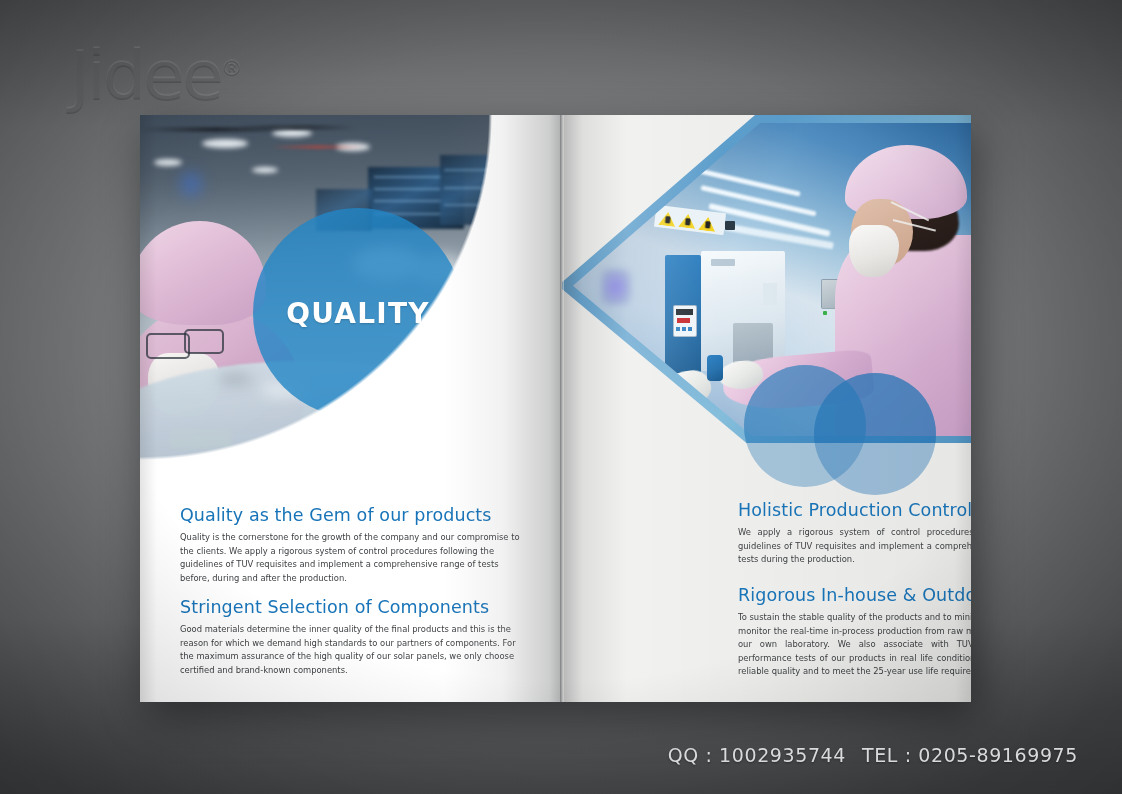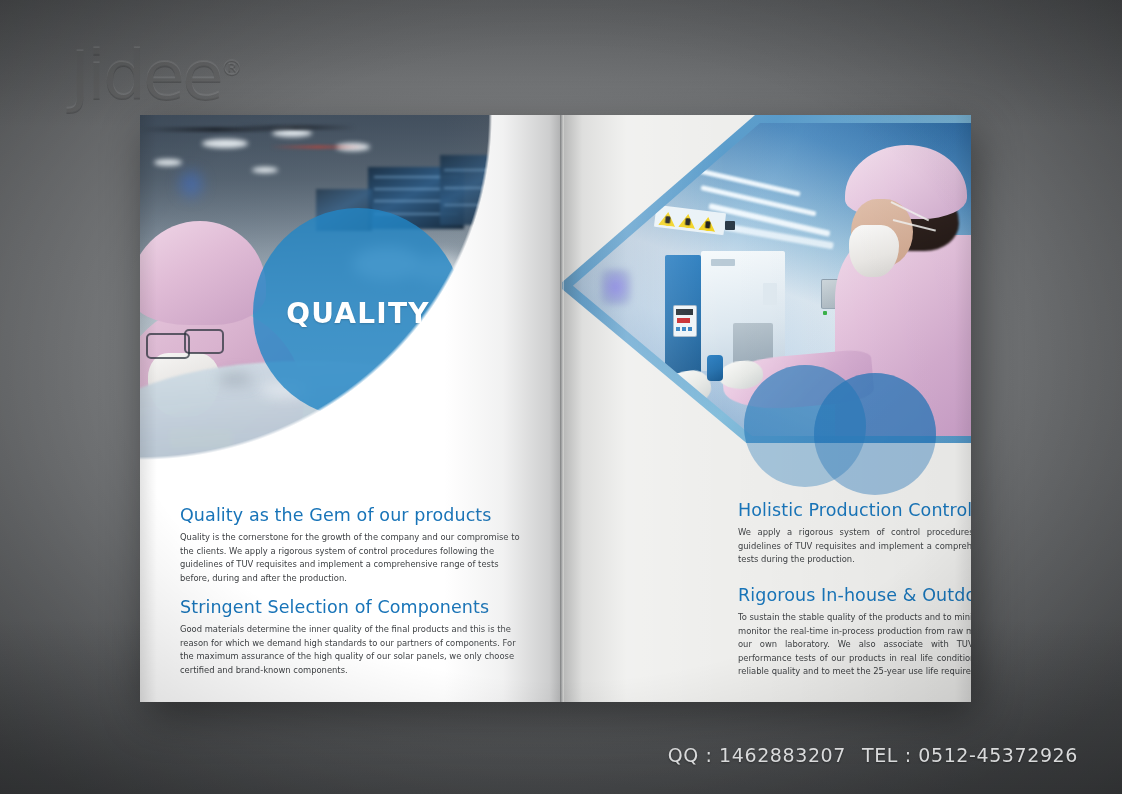--- a/index.html
+++ b/index.html
@@ -359,14 +359,14 @@
       <p class="sec-body">To sustain the stable quality of the products and to minimize the risk of defects, we monitor the real-time in-process production from raw materials to final products in our own laboratory. We also associate with TUV laboratories in outdoor performance tests of our products in real life conditions, just to ensure the most reliable quality and to meet the 25-year use life requirements.</p>
     </div>
   </div>
 
   <div id="spine"></div>
 </div>
 
 <div id="vignette"></div>
 
 <div id="contact">
-  <span>QQ : 1462883207</span><span class="gap"></span><span>TEL : 0512-45372926</span>
+  <span>QQ : 1002935744</span><span class="gap"></span><span>TEL : 0205-89169975</span>
 </div>
 
 </body></html>

